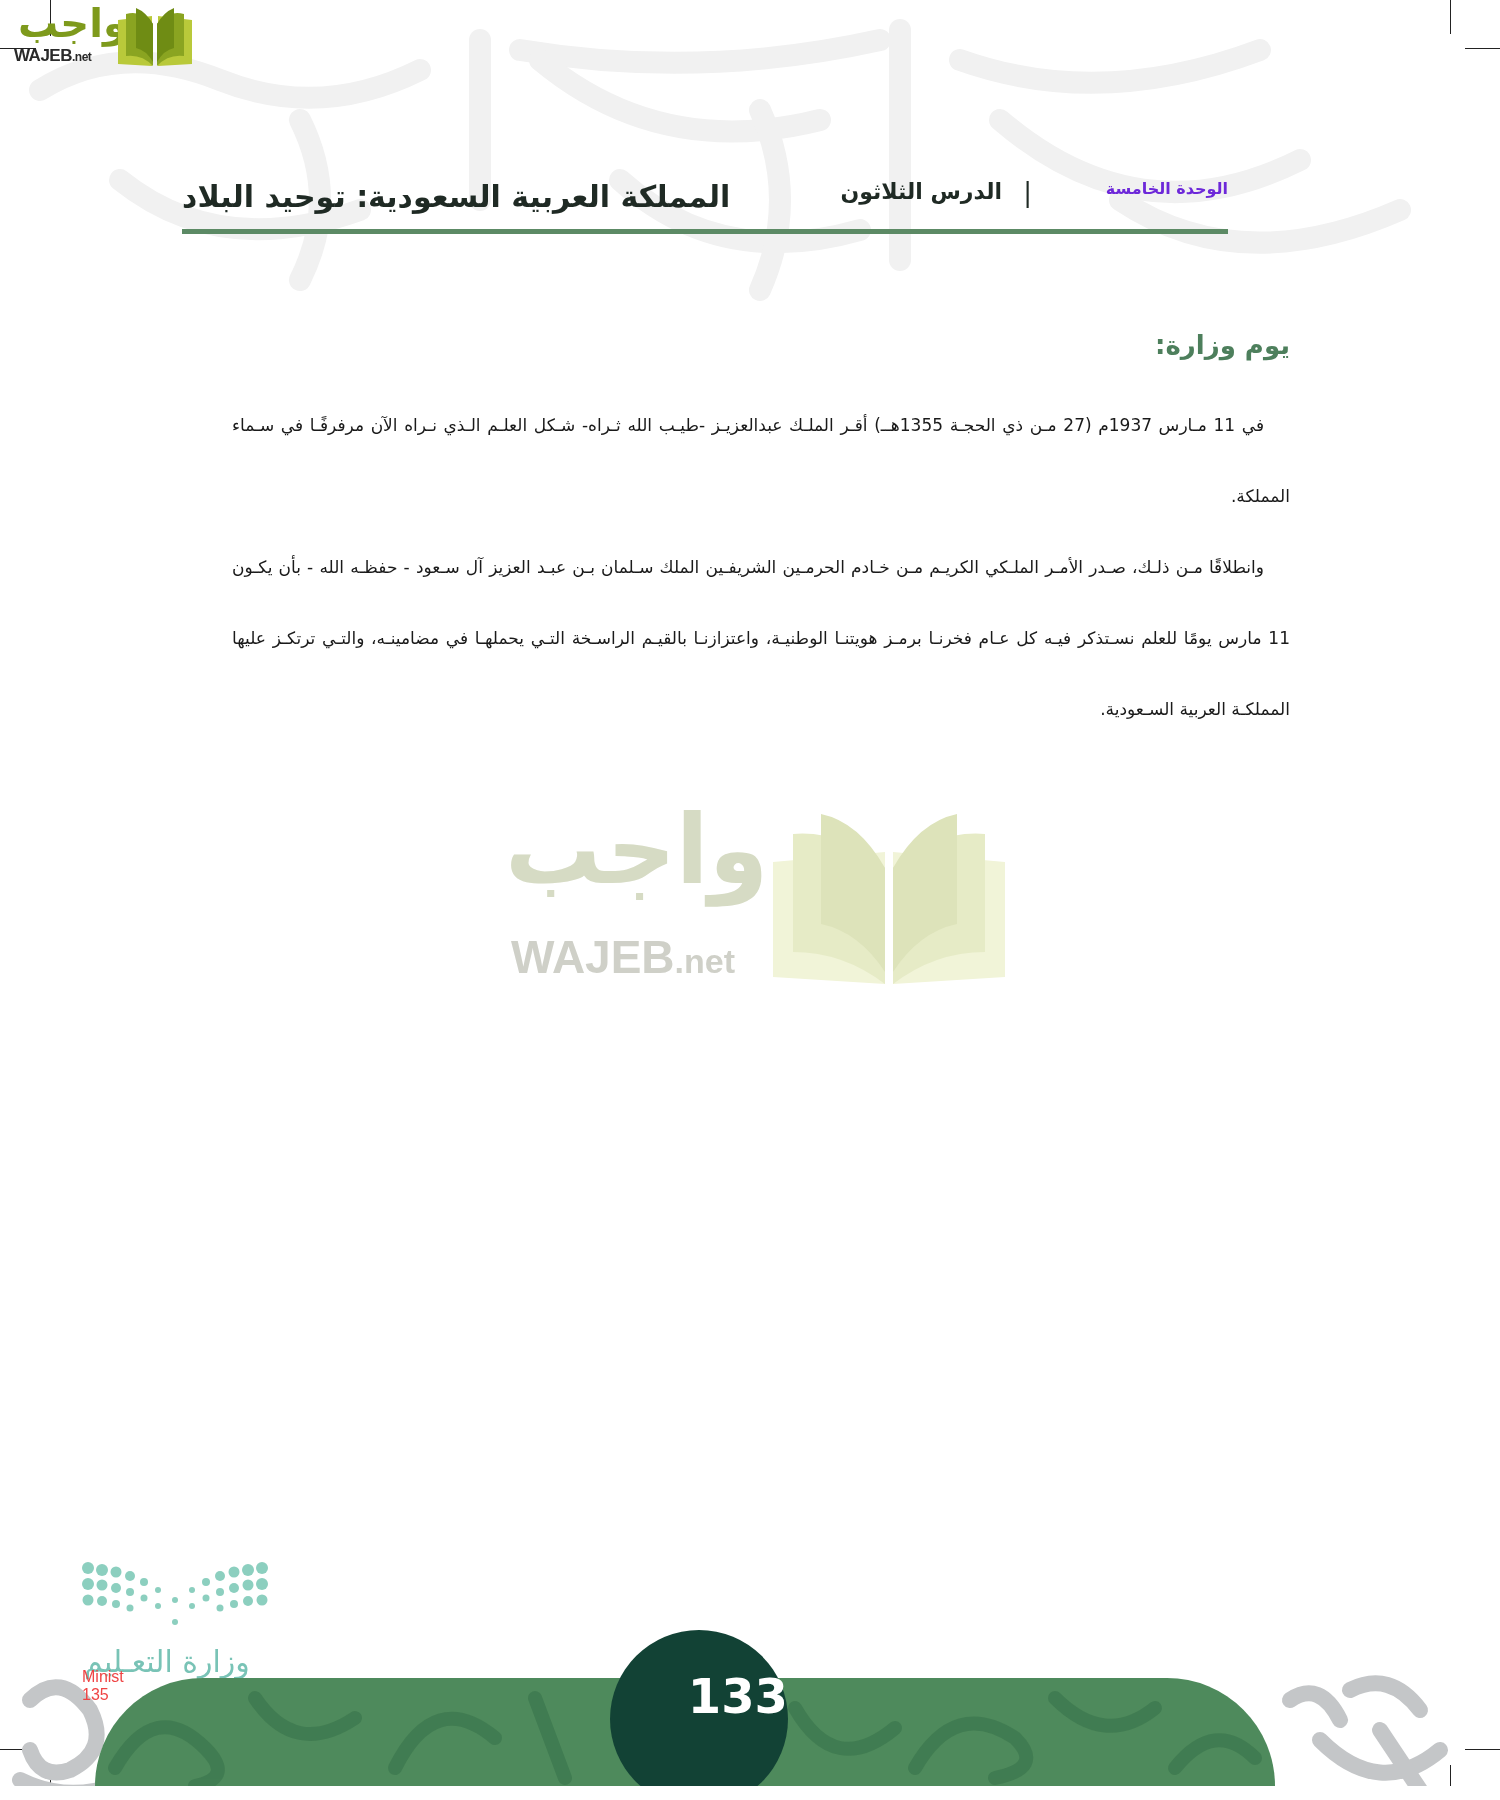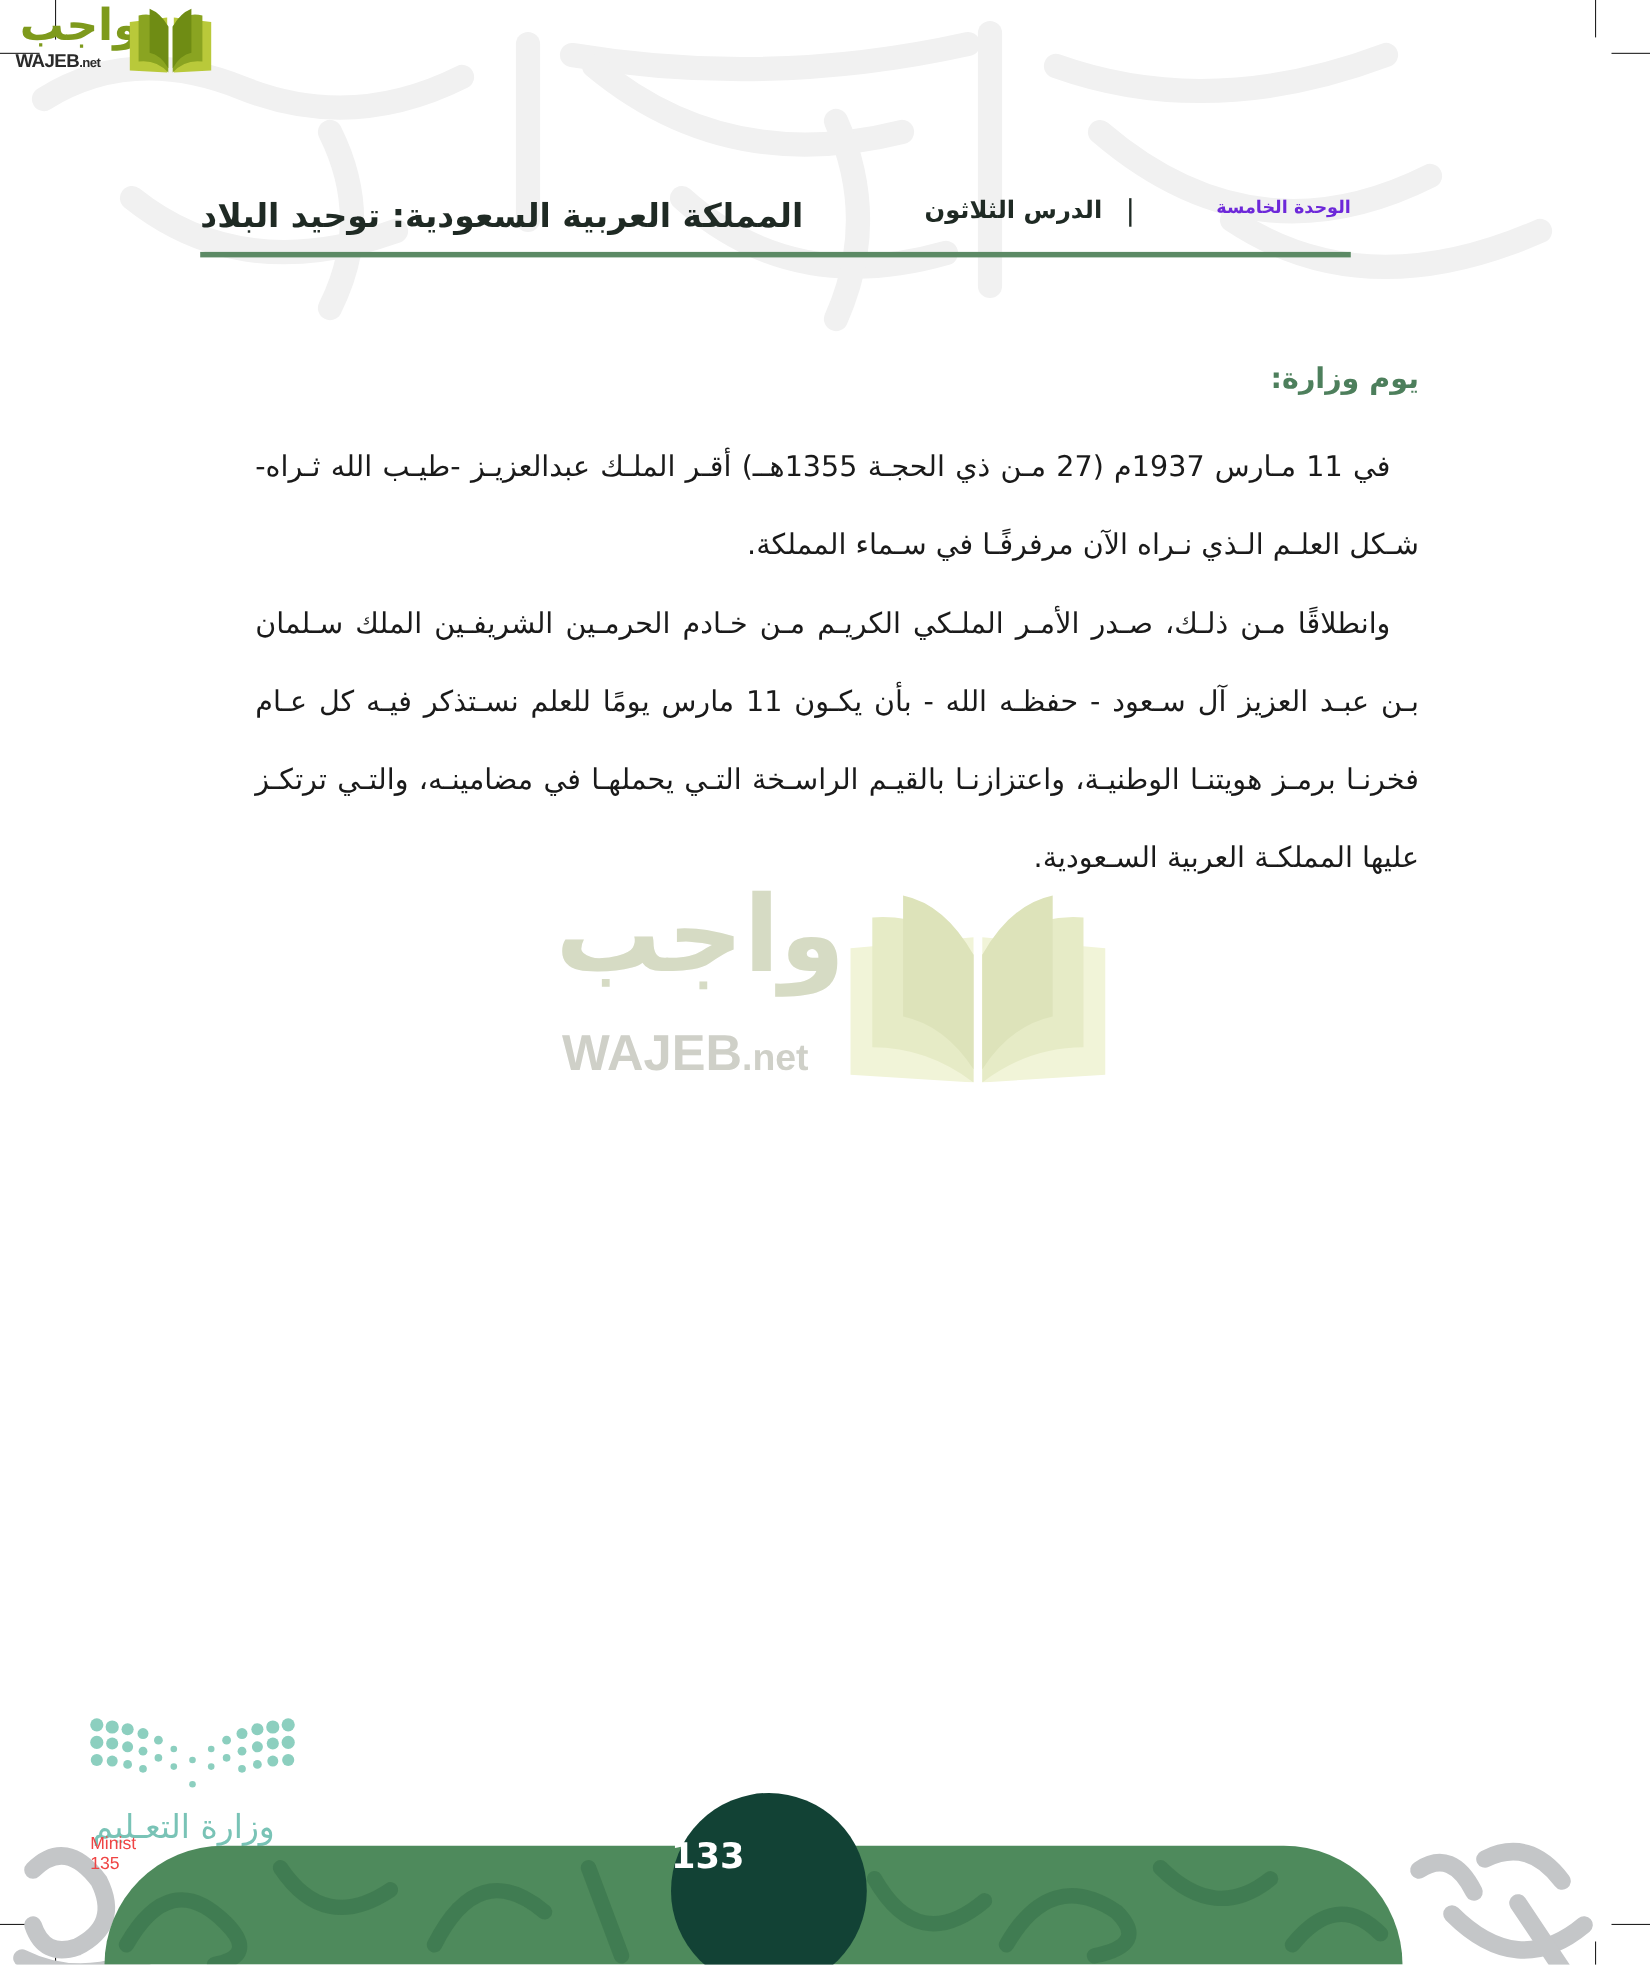--- a/index.html
+++ b/index.html
@@ -52,21 +52,21 @@
   }
 
   
   .section-title {
     position: absolute; right: 210px; top: 330px; font-size: 26px; font-weight: bold;
     color: #4d7f5c; direction: rtl;
   }
   .body-text {
     position: absolute; left: 232px; top: 390px; width: 1058px;
     direction: rtl; text-align: justify; text-align-last: right;
-    font-size: 26px; line-height: 71px; color: #1a1a1a;
+    font-size: 17px; line-height: 71px; color: #1a1a1a;
   }
   .body-text p { margin: 0; }
   .body-text p.indent { text-indent: 26px; }
 
   
   .watermark { position: absolute; left: 505px; top: 812px; width: 500px; height: 185px; opacity: 1; }
   .watermark .ar {
     position: absolute; left: 0; top: -18px; font-size: 96px; font-weight: bold; color: #d6dbc4;
     font-family: "DejaVu Sans", sans-serif;
   }
@@ -93,22 +93,22 @@
   .footer-band {
     position: absolute; left: 95px; top: 1678px; width: 1180px; height: 108px;
     background: #4e8a5c; border-radius: 110px 110px 0 0; overflow: hidden;
   }
   .footer-band svg { width: 100%; height: 100%; }
   .page-circle {
     position: absolute; left: 610px; top: 1630px; width: 178px; height: 178px; border-radius: 50%;
     background: #124235;
   }
   .page-num {
-    position: absolute; left: 610px; top: 1668px; width: 178px; text-align: left;
-    font-size: 32px; font-weight: bold; color: #ffffff; font-family: "DejaVu Sans", sans-serif;
+    position: absolute; left: 610px; top: 1668px; width: 178px; text-align: right;
+    font-size: 48px; font-weight: bold; color: #ffffff; font-family: "DejaVu Sans", sans-serif;
   }
   .bottom-mask { position: absolute; left: 0; top: 1786px; width: 1500px; height: 14px; background: #fff; }
 </style>
 </head>
 <body>
 
 <div class="bg-pattern">
   <svg viewBox="0 0 1450 330" preserveAspectRatio="none">
     <g fill="none" stroke="#f1f1f1" stroke-width="22" stroke-linecap="round">
       <path d="M40 90 Q120 40 220 80 T420 70"></path>

